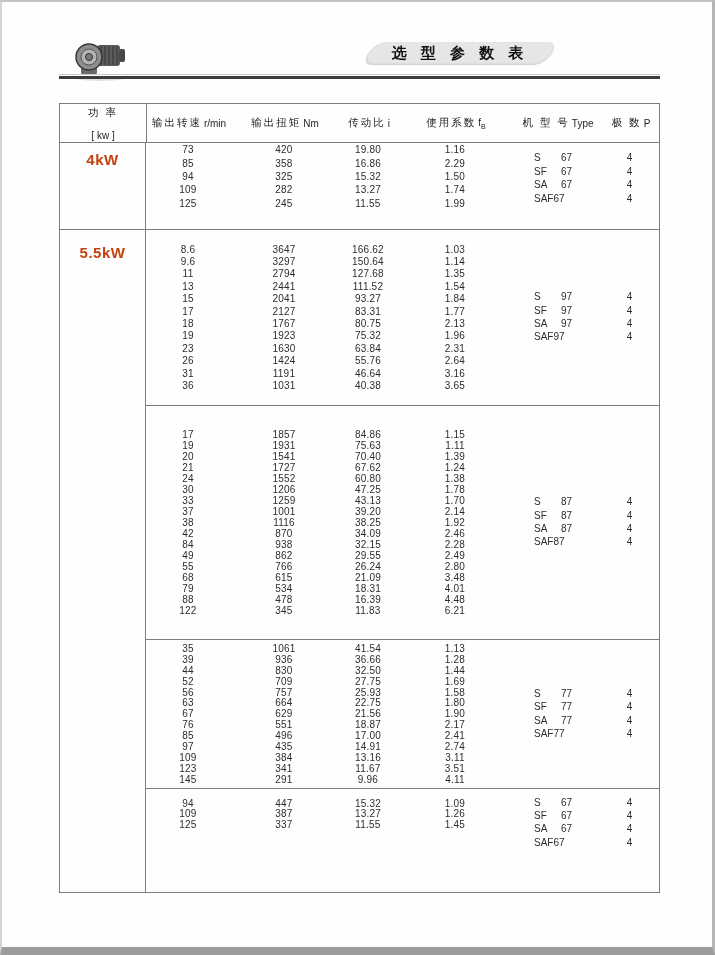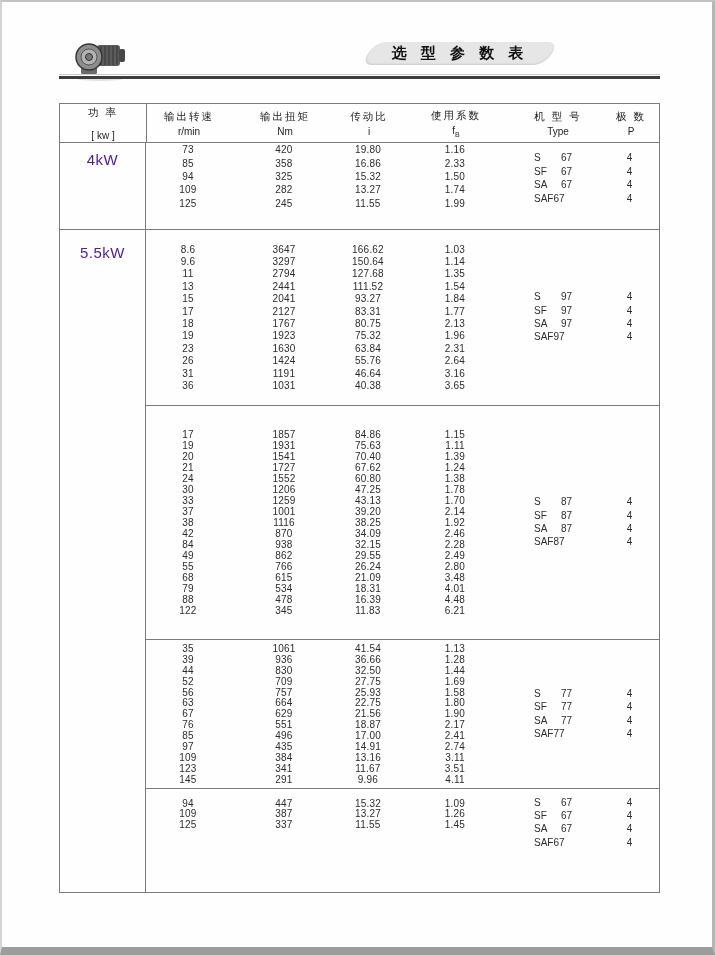--- a/index.html
+++ b/index.html
@@ -27,31 +27,31 @@
   
   .table{
     position:absolute;left:57px;top:101px;width:601px;height:790px;
     box-sizing:border-box;border:1px solid var(--table-border,#7b7b7b);
     display:flex;flex-direction:column;
   }
   .thead{height:38px;flex:none;display:flex;border-bottom:1.5px solid var(--table-border,#7b7b7b);}
   .h-power{width:86px;flex:none;border-right:1.5px solid var(--table-border,#7b7b7b);
     display:flex;flex-direction:column;justify-content:center;align-items:center;gap:10px;}
   .h-data{flex:1;display:grid;grid-template-columns:84px 108px 60px 114px 90px 1fr;}
-  .h-cell{display:flex;flex-direction:column;justify-content:center;align-items:center;gap:2px;}
+  .h-cell{display:flex;justify-content:center;align-items:center;gap:2px;}
   .h-title{font-size:10.5px;letter-spacing:2px;color:#1e1e1e;white-space:nowrap;}
   .h-sub{font-size:10px;color:#1e1e1e;}
   .h-sub sub{font-size:7px;}
   
   #sections{flex:1;display:flex;flex-direction:column;}
   .section{display:flex;}
   .section-4kw{height:87px;flex:none;border-bottom:1.5px solid var(--table-border,#7b7b7b);box-sizing:border-box;}
   .section-55kw{flex:1;}
   .power-cell{width:86px;flex:none;border-right:1.5px solid var(--table-border,#7b7b7b);
-    box-sizing:border-box;text-align:center;font-weight:normal;font-size:15px;letter-spacing:.5px;color:#4c1d95;}
+    box-sizing:border-box;text-align:center;font-weight:bold;font-size:15px;letter-spacing:.5px;color:#c2410c;}
   .blocks{flex:1;display:flex;flex-direction:column;}
   .block{position:relative;display:flex;flex-direction:column;box-sizing:border-box;}
   .block + .block{border-top:1.5px solid var(--table-border,#7b7b7b);}
   .row{display:grid;grid-template-columns:84px 108px 60px 114px 90px 1fr;align-items:center;flex:none;}
   .cell{text-align:center;font-size:10px;letter-spacing:.2px;color:#2c2c2c;}
   .types{position:absolute;left:378px;top:50%;transform:translateY(-50%);
     font-size:10px;line-height:13.4px;color:#2c2c2c;white-space:nowrap;margin-left:10px;}
   .tname{display:inline-block;min-width:27px;}
   .poles{position:absolute;left:456px;width:55px;top:50%;transform:translateY(-50%);
     text-align:center;font-size:10px;line-height:13.4px;color:#2c2c2c;}
@@ -128,21 +128,21 @@
                 <span class="cell">420</span>
                 <span class="cell">19.80</span>
                 <span class="cell">1.16</span>
                 <span class="cell"></span>
                 <span class="cell"></span>
               </div>
               <div class="row" style="height: 13.4px;">
                 <span class="cell">85</span>
                 <span class="cell">358</span>
                 <span class="cell">16.86</span>
-                <span class="cell">2.33</span>
+                <span class="cell">2.29</span>
                 <span class="cell"></span>
                 <span class="cell"></span>
               </div>
               <div class="row" style="height: 13.4px;">
                 <span class="cell">94</span>
                 <span class="cell">325</span>
                 <span class="cell">15.32</span>
                 <span class="cell">1.50</span>
                 <span class="cell"></span>
                 <span class="cell"></span>

